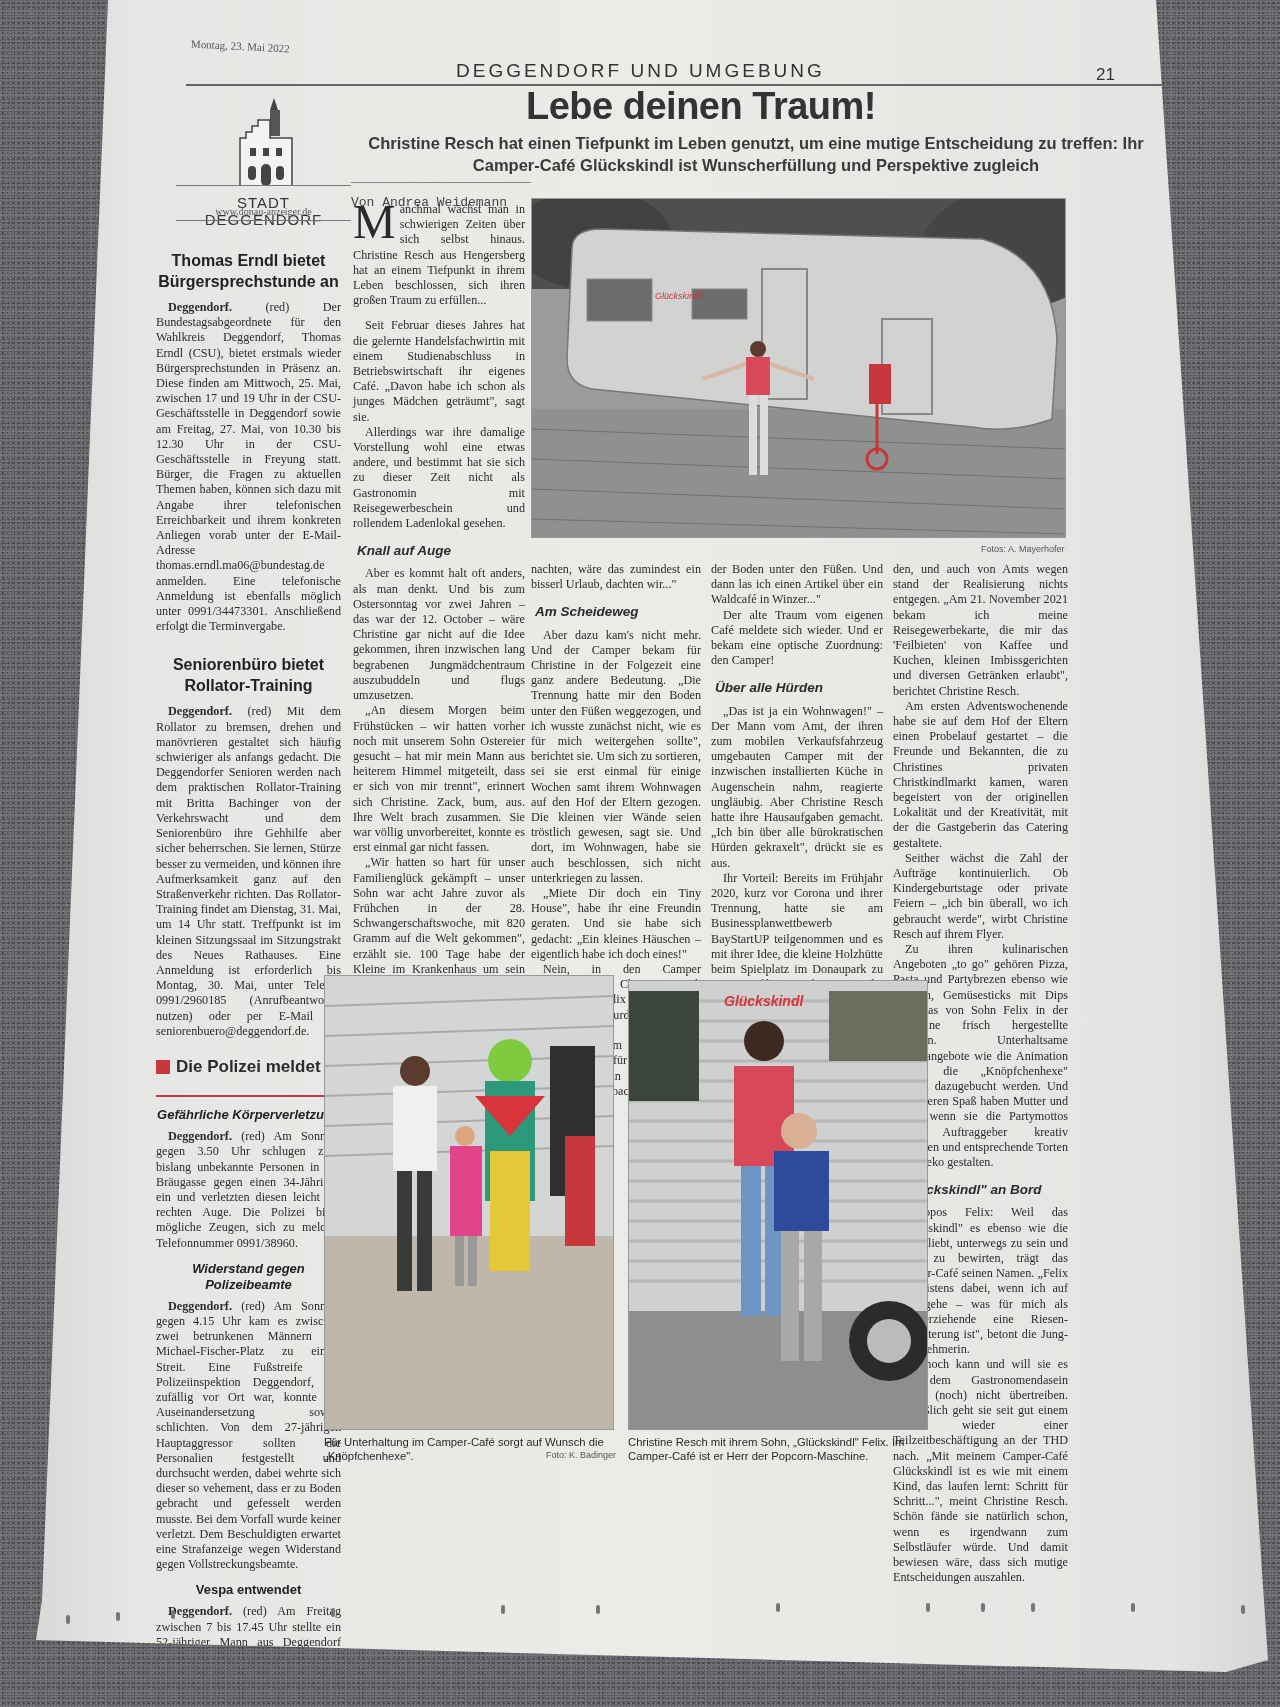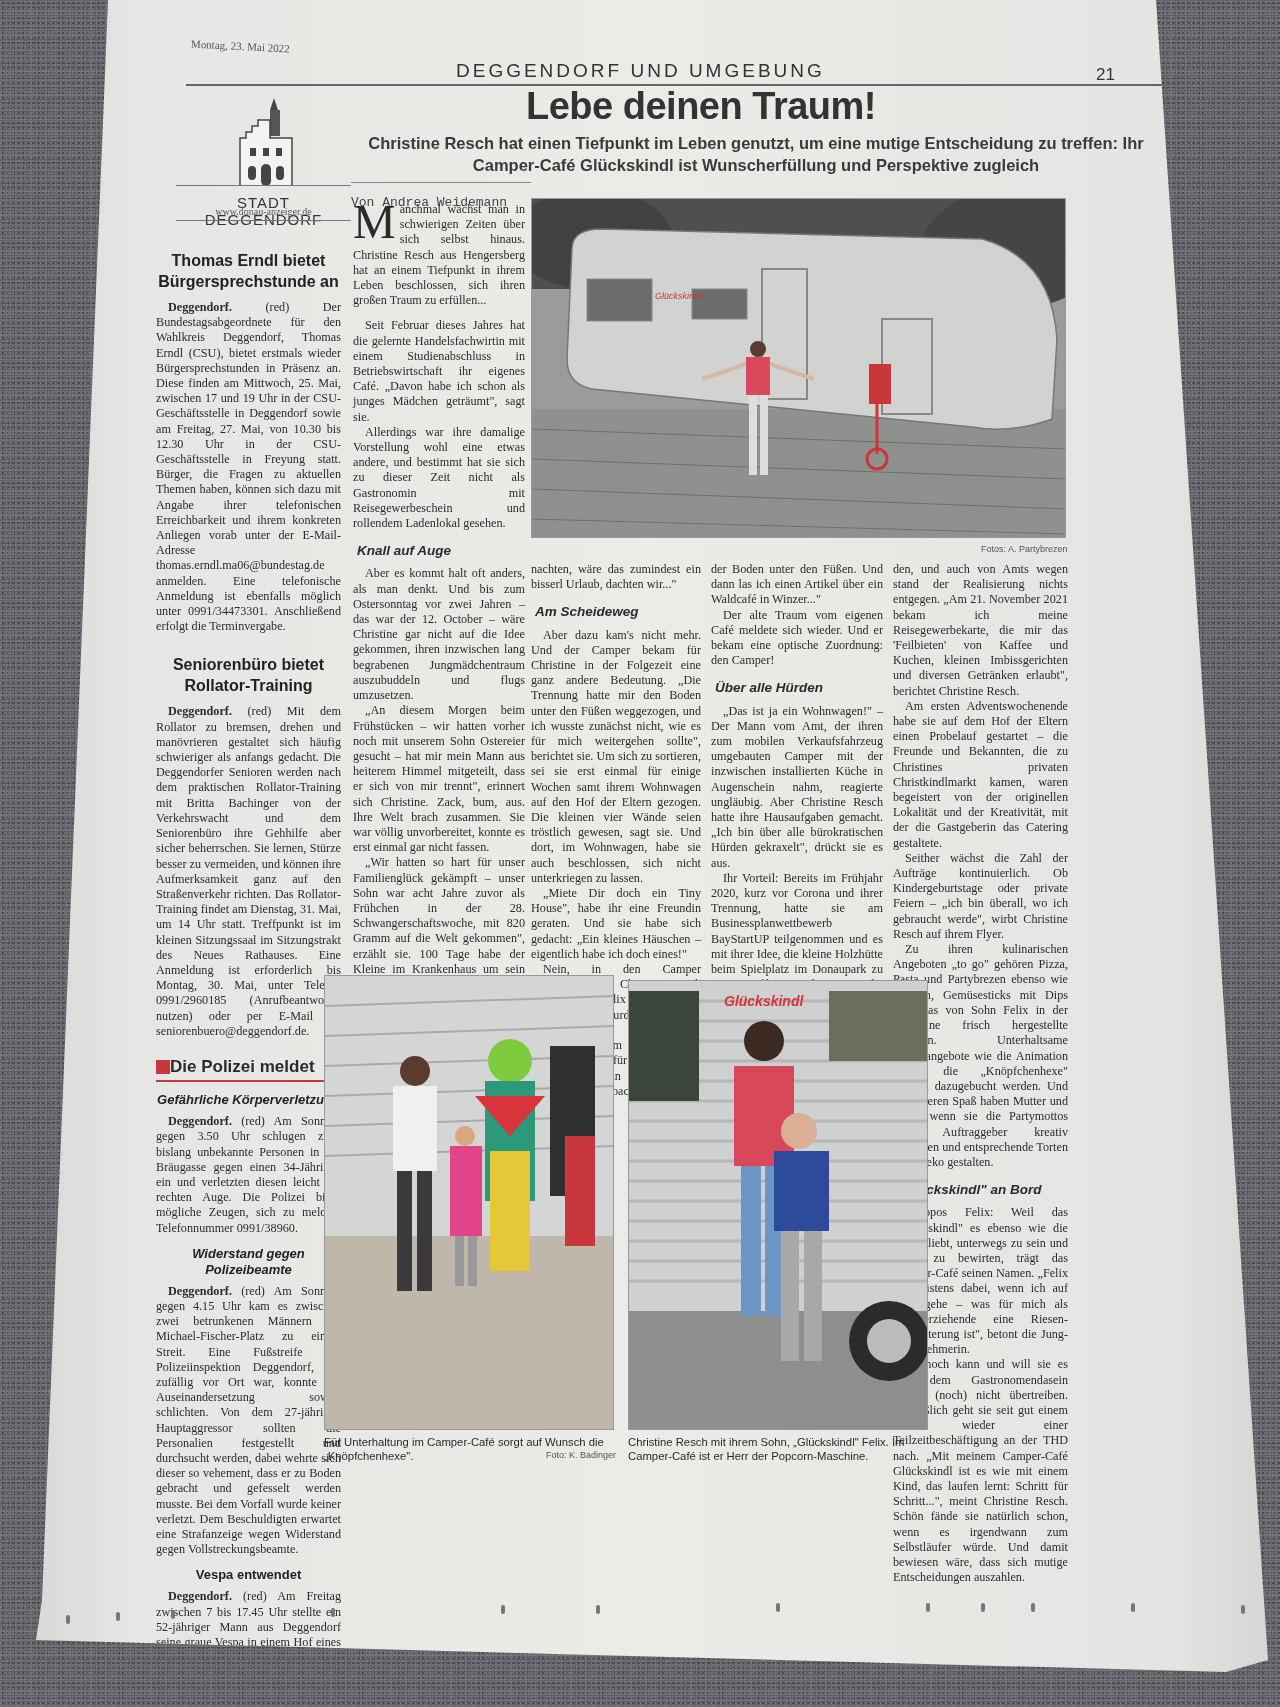--- a/index.html
+++ b/index.html
@@ -67,23 +67,23 @@
     .left-col { left: 60px; top: 200px; width: 185px; }
     .left-col h2 {
       font-family: "Liberation Sans", sans-serif; font-weight: bold;
       font-size: 16px; line-height: 21px; text-align: center; margin: 20px 0 8px; color: #222;
     }
     .left-col h3 {
       font-family: "Liberation Sans", sans-serif; font-weight: bold;
       font-size: 13px; line-height: 16px; text-align: center; margin: 10px 0 6px; color: #222;
     }
     .polizei-header {
-      display: flex; align-items: center; 
+      display: flex; align-items: center; gap: 6px;
       font-family: "Liberation Sans", sans-serif; font-weight: bold; font-size: 17px;
-      border-bottom: 2px solid #c43a3e; padding-bottom: 6px; margin: 20px 0 8px;
+      border-bottom: 2px solid #c43a3e; padding-bottom: 21px; margin: 20px 0 8px;
     }
     .red-square { display: inline-block; width: 14px; height: 14px; background: #c8373b; }
 
     .headline {
       position: absolute; left: 430px; top: 55px;
       font-family: "Liberation Sans", sans-serif; font-size: 38px; font-weight: bold; color: #333;
       letter-spacing: -0.5px;
     }
     .subhead {
       position: absolute; left: 265px; top: 102px; width: 790px; text-align: center;
@@ -179,21 +179,21 @@
         <circle cx="345" cy="260" r="10" fill="none" stroke="#c8373b" stroke-width="3"></circle>
         <line x1="345" y1="205" x2="345" y2="255" stroke="#c8373b" stroke-width="3"></line>
         <circle cx="226" cy="150" r="8" fill="#5a3b2d"></circle>
         <rect x="214" y="158" width="24" height="38" fill="#d9475a"></rect>
         <line x1="214" y1="165" x2="170" y2="180" stroke="#d6b7a4" stroke-width="4"></line>
         <line x1="238" y1="165" x2="282" y2="180" stroke="#d6b7a4" stroke-width="4"></line>
         <rect x="217" y="196" width="8" height="80" fill="#ddd"></rect>
         <rect x="228" y="196" width="8" height="80" fill="#ddd"></rect>
       </svg>
     </div>
-    <div class="credit" style="left:885px; top:514px;">Fotos: A. Partybrezen</div>
+    <div class="credit" style="left:885px; top:514px;">Fotos: A. Mayerhofer</div>
 
     <div class="col" style="left:257px; top:172px; width:172px;">
       <p style="text-indent:0"><span class="dropcap">M</span><span>anchmal wächst man in schwierigen Zeiten über sich selbst hinaus. Christine Resch aus Hengersberg hat an einem Tiefpunkt in ihrem Leben beschlossen, sich ihren großen Traum zu erfüllen...</span></p>
       <p style="margin-top:10px">Seit Februar dieses Jahres hat die gelernte Handelsfachwirtin mit einem Studienabschluss in Betriebswirtschaft ihr eigenes Café. „Davon habe ich schon als junges Mädchen geträumt", sagt sie.</p>
       <p>Allerdings war ihre damalige Vorstellung wohl eine etwas andere, und bestimmt hat sie sich zu dieser Zeit nicht als Gastronomin mit Reisegewerbeschein und rollendem Ladenlokal gesehen.</p>
       <div class="sub">Knall auf Auge</div>
       <p>Aber es kommt halt oft anders, als man denkt. Und bis zum Ostersonntag vor zwei Jahren – das war der 12. October – wäre Christine gar nicht auf die Idee gekommen, ihren inzwischen lang begrabenen Jungmädchentraum auszubuddeln und flugs umzusetzen.</p>
       <p>„An diesem Morgen beim Frühstücken – wir hatten vorher noch mit unserem Sohn Ostereier gesucht – hat mir mein Mann aus heiterem Himmel mitgeteilt, dass er sich von mir trennt", erinnert sich Christine. Zack, bum, aus. Ihre Welt brach zusammen. Sie war völlig unvorbereitet, konnte es erst einmal gar nicht fassen.</p>
       <p>„Wir hatten so hart für unser Familienglück gekämpft – unser Sohn war acht Jahre zuvor als Frühchen in der 28. Schwangerschaftswoche, mit 820 Gramm auf die Welt gekommen", erzählt sie. 100 Tage habe der Kleine im Krankenhaus um sein Leben gekämpft, 100 Tage hätten Mama und Papa zwischen Hoffen und Bangen verbracht.</p>
       <p>Doch Felix – das Glückskindl – hat es geschafft, wuchs heran, Mama Christine war glücklich, begann 2013 auch wieder zu arbeiten, zunächst als Studiengangsassistentin an der THD, später dann bei einer großen Baufirma.</p>

